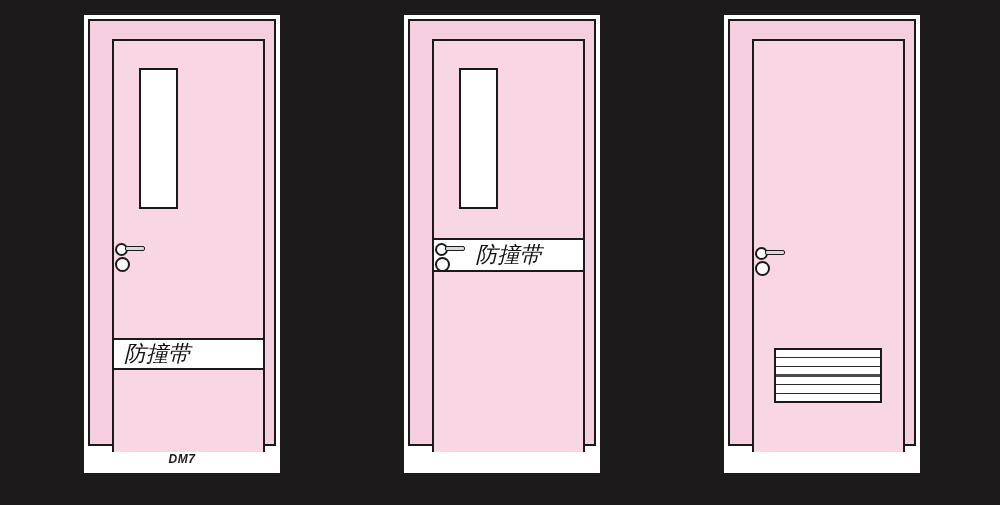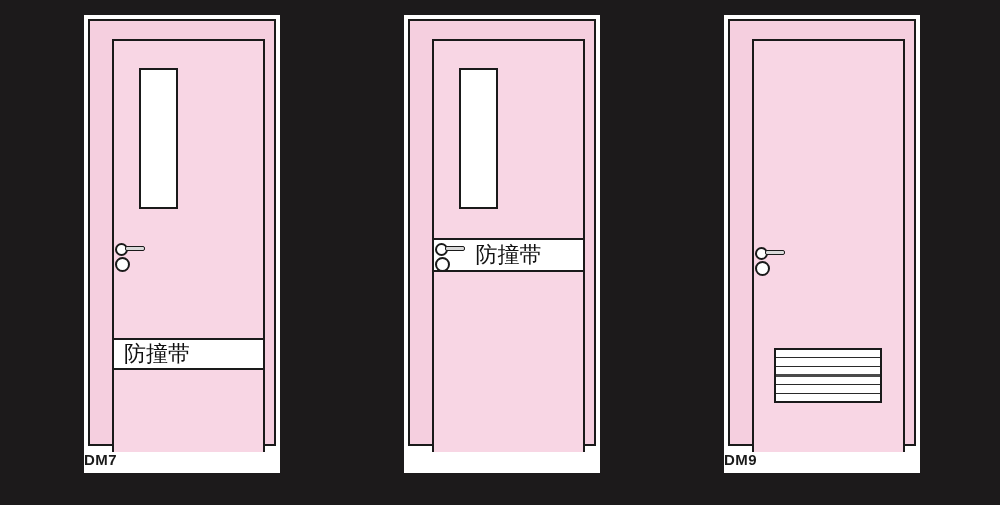--- a/index.html
+++ b/index.html
@@ -11,20 +11,21 @@
     position:relative;
     width:1000px; height:505px;
     background:#1c1a1b;
     overflow:hidden;
   }
   .door-card {
     position:absolute;
     top:15px;
     width:196px; height:458px;
     background:#ffffff;
+    font-style:italic;
   }
   .door-frame {
     position:absolute;
     left:4px; top:4px;
     width:188px; height:427px;
     background:#f5cfdf;
     border:2px solid #1a1a1a;
     box-sizing:border-box;
   }
   .door-leaf {
@@ -104,23 +105,23 @@
     flex-direction:column;
   }
   .vent-slat { flex:1; border-bottom:1px solid #2a2a2a; }
   .vent-slat.thick { border-bottom:3px solid #4a4a4a; }
   .vent-slat:last-child { border-bottom:none; }
   .door-label {
     position:absolute;
     left:0; right:0; bottom:0;
     height:27px;
     line-height:27px;
-    text-align:left;
+    text-align:center;
     font-weight:bold;
-    font-size:15px;
+    font-size:12px;
     color:#1a1a1a;
     letter-spacing:0.5px;
   }
 </style>
 </head>
 <body>
 
 <div class="canvas">
 
   <div class="door-card" style="left:84px;">
@@ -167,16 +168,15 @@
         <div class="vent-grille">
           <div class="vent-slat"></div>
           <div class="vent-slat"></div>
           <div class="vent-slat thick"></div>
           <div class="vent-slat"></div>
           <div class="vent-slat"></div>
           <div class="vent-slat"></div>
         </div>
       </div>
     </div>
-    <div class="door-label">DM9</div>
   </div>
 
 </div>
 
 </body></html>

